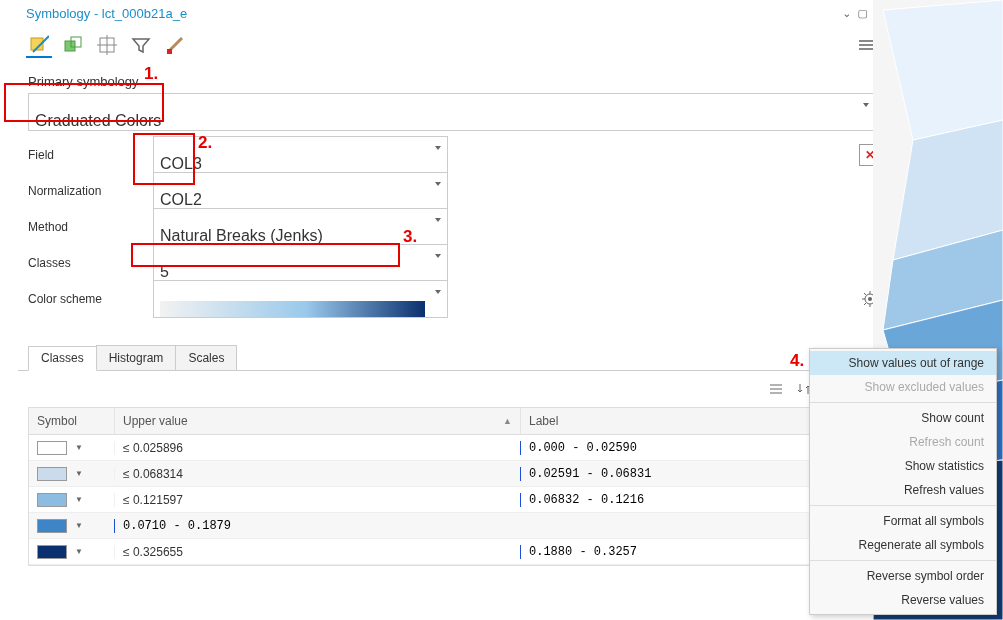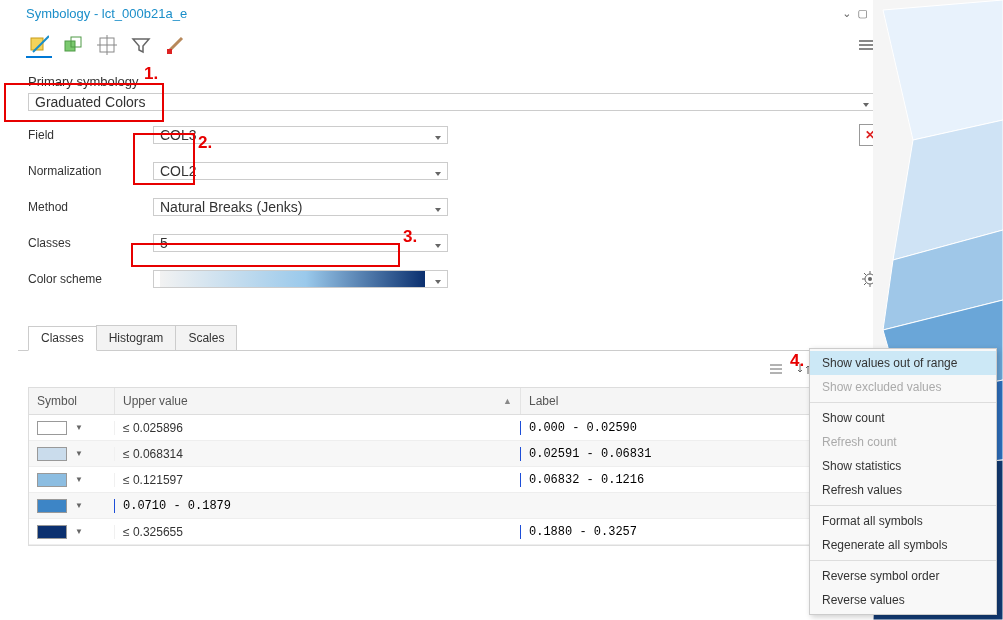--- a/index.html
+++ b/index.html
@@ -66,28 +66,28 @@
     }
     .hamburger div { width: 14px; height: 2px; background: #888; }
 
     .content { padding: 0 10px; }
     .section-label {
       font-size: 13px;
       margin-top: 12px;
       margin-bottom: 4px;
     }
     .dropdown {
-      height: 18px;
+      height: 38px;
       border: 1px solid #ccc;
       background: #fff;
       display: flex;
       align-items: flex-end;
       padding: 0 6px;
       position: relative;
-      font-size: 14px;
+      font-size: 16px;
     }
     .dropdown:after {
       content: "";
       position: absolute;
       right: 6px;
       top: 9px;
       border-left: 3px solid transparent;
       border-right: 3px solid transparent;
       border-top: 4px solid #666;
     }
@@ -229,20 +229,21 @@
       position: absolute;
       top: 348px;
       left: 809px;
       width: 188px;
       background: #f8f8f8;
       border: 1px solid #ccc;
       box-shadow: 2px 2px 6px rgba(0,0,0,0.2);
       z-index: 20;
       font-size: 12px;
       padding: 2px 0;
+      text-align: right;
     }
     .menu-item {
       padding: 5px 12px;
       cursor: pointer;
       color: #333;
     }
     .menu-item.disabled { color: #aaa; cursor: default; }
     .menu-item.highlight { background: #cce8f6; }
     .menu-sep { height: 1px; background: #ddd; margin: 3px 0; }
   </style>

